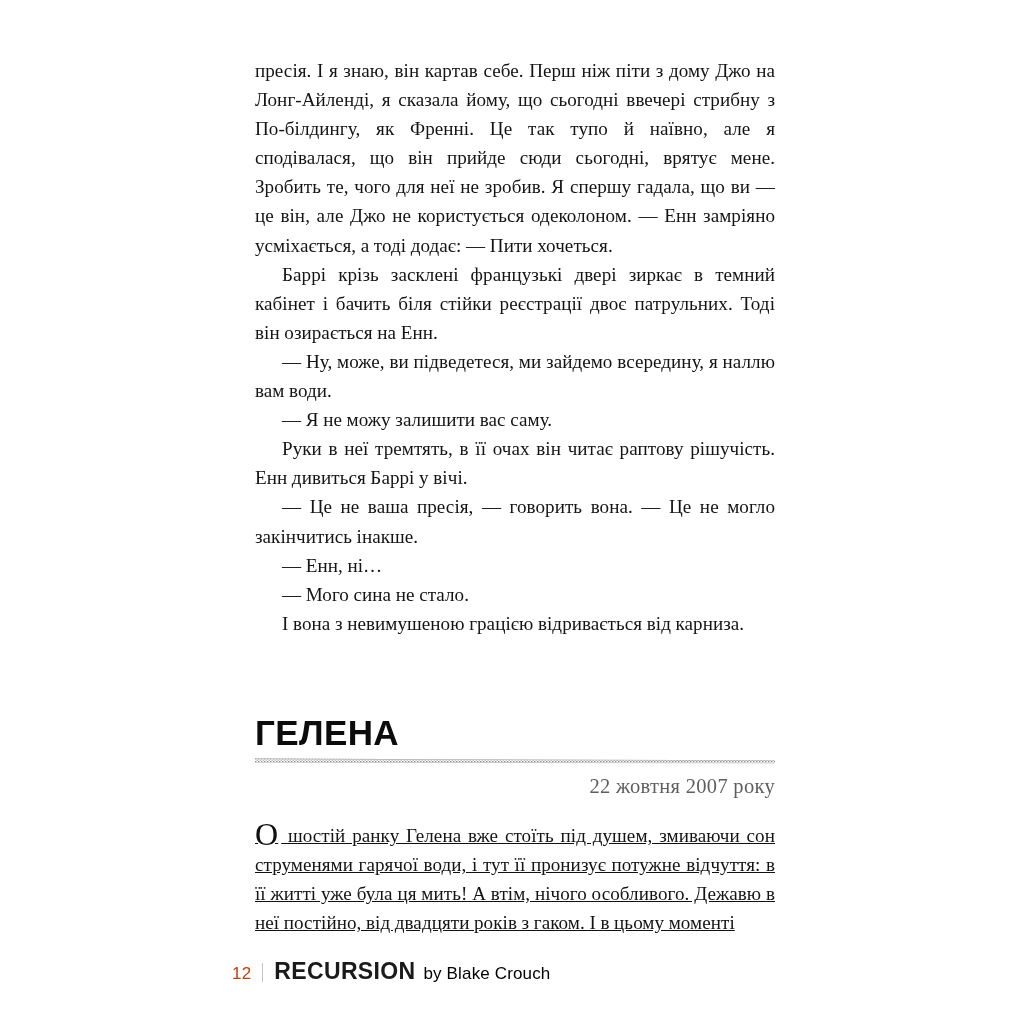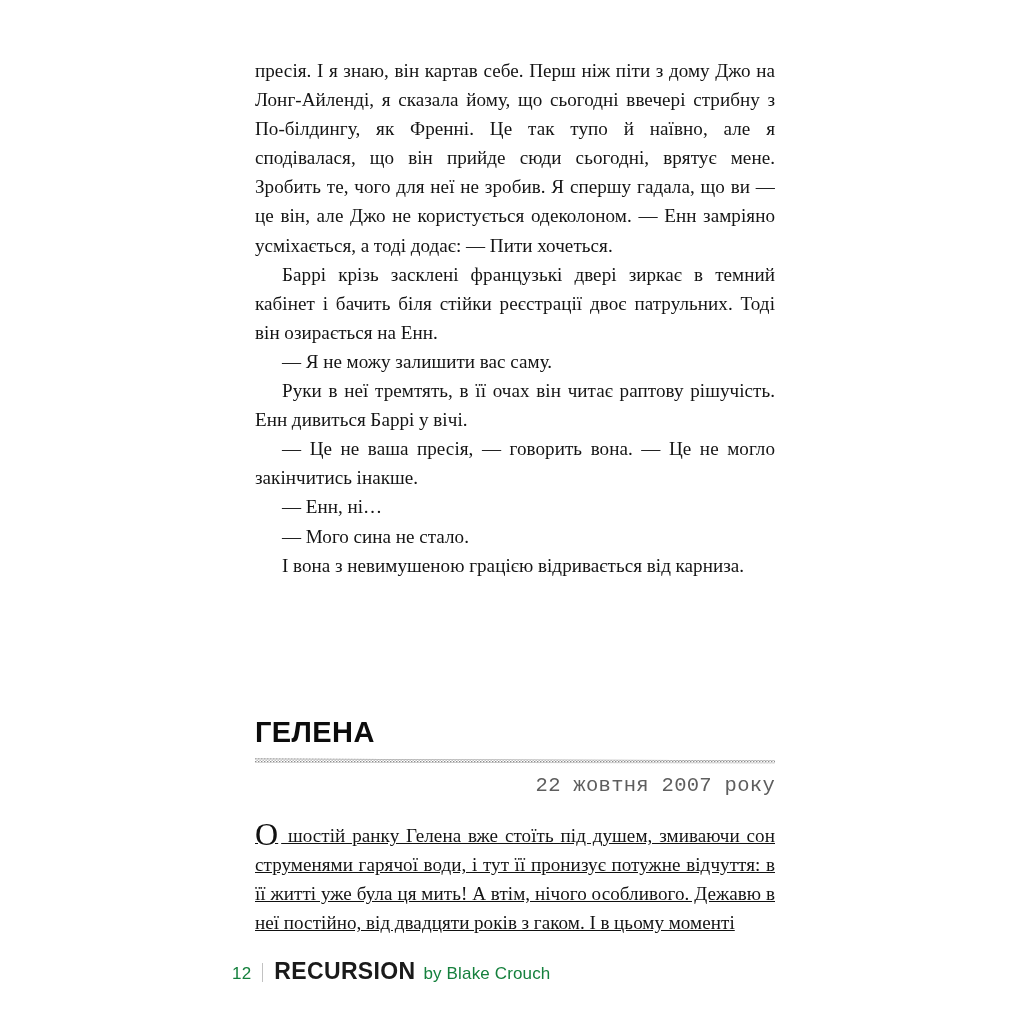--- a/index.html
+++ b/index.html
@@ -58,21 +58,21 @@
   .chapter-block {
     position: absolute;
     left: 255px;
     top: 716px;
     width: 520px;
   }
 
   .chapter-title {
     font-family: "Liberation Sans", "DejaVu Sans", sans-serif;
     font-weight: 700;
-    font-size: 29px;
+    font-size: 35px;
     line-height: 33px;
     letter-spacing: 0.4px;
     color: #0c0c0c;
     margin: 0;
     transform: scaleX(1.0);
     transform-origin: left center;
   }
 
   
   .chapter-rule {
@@ -80,21 +80,21 @@
     margin-top: 9px;
     height: 8px;
     width: 520px;
     overflow: hidden;
   }
   .chapter-rule .rule-svg {
     display: block;
   }
 
   .chapter-date {
-    font-family: Liberation Mono, monospace;
+    font-family: Liberation Serif, serif;
     font-weight: 300;
     font-size: 20.5px;
     line-height: 24px;
     color: #5e5e5e;
     text-align: right;
     margin-top: 8px;
     letter-spacing: 0.3px;
   }
 
   
@@ -121,21 +121,21 @@
   .footer {
     position: absolute;
     left: 232px;
     top: 958px;
     display: flex;
     align-items: baseline;
     font-family: "Liberation Sans", "DejaVu Sans", sans-serif;
   }
   .footer .pg {
     font-size: 17px;
-    color: #15803d;
+    color: #c2410c;
     font-weight: 400;
     letter-spacing: 0.2px;
   }
   .footer .sep {
     display: inline-block;
     width: 1px;
     height: 19px;
     background: #c2c2c2;
     margin: 0 11px;
     position: relative;
@@ -143,33 +143,34 @@
   }
   .footer .bk {
     font-size: 23px;
     font-weight: 700;
     color: #1a1a1a;
     letter-spacing: 0.35px;
   }
   .footer .by {
     font-size: 17px;
     font-weight: 400;
-    color: #15803d;
+    color: #000000;
     margin-left: 8px;
     letter-spacing: 0.15px;
   }
 </style>
 </head>
 <body>
 
 <div id="page">
 
   <div class="column">
     <p class="para cont">пресія. І я знаю, він картав себе. Перш ніж піти з дому Джо на Лонг-Айленді, я сказала йому, що сьогодні ввечері стрибну з По-білдингу, як Френні. Це так тупо й наївно, але я сподівалася, що він прийде сюди сьогодні, врятує мене. Зробить те, чого для неї не зробив. Я спершу гадала, що ви — це він, але Джо не користується одеколоном. — Енн замріяно усміхається, а тоді додає: — Пити хочеться.</p>
     <p class="para indent">Баррі крізь засклені французькі двері зиркає в темний кабінет і бачить біля стійки реєстрації двоє патрульних. Тоді він озирається на Енн.</p>
+    <p class="para indent">— Ну, може, ви підведетеся, ми зайдемо всередину, я наллю вам води.</p>
     <p class="para indent">— Я не можу залишити вас саму.</p>
     <p class="para indent">Руки в неї тремтять, в її очах він читає раптову рішучість. Енн дивиться Баррі у вічі.</p>
     <p class="para indent">— Це не ваша пресія, — говорить вона. — Це не могло закінчитись інакше.</p>
     <p class="para indent">— Енн, ні…</p>
     <p class="para indent">— Мого сина не стало.</p>
     <p class="para indent">І вона з невимушеною грацією відривається від карниза.</p>
   </div>
 
   <div class="chapter-block">
     <h2 class="chapter-title">ГЕЛЕНА</h2>

